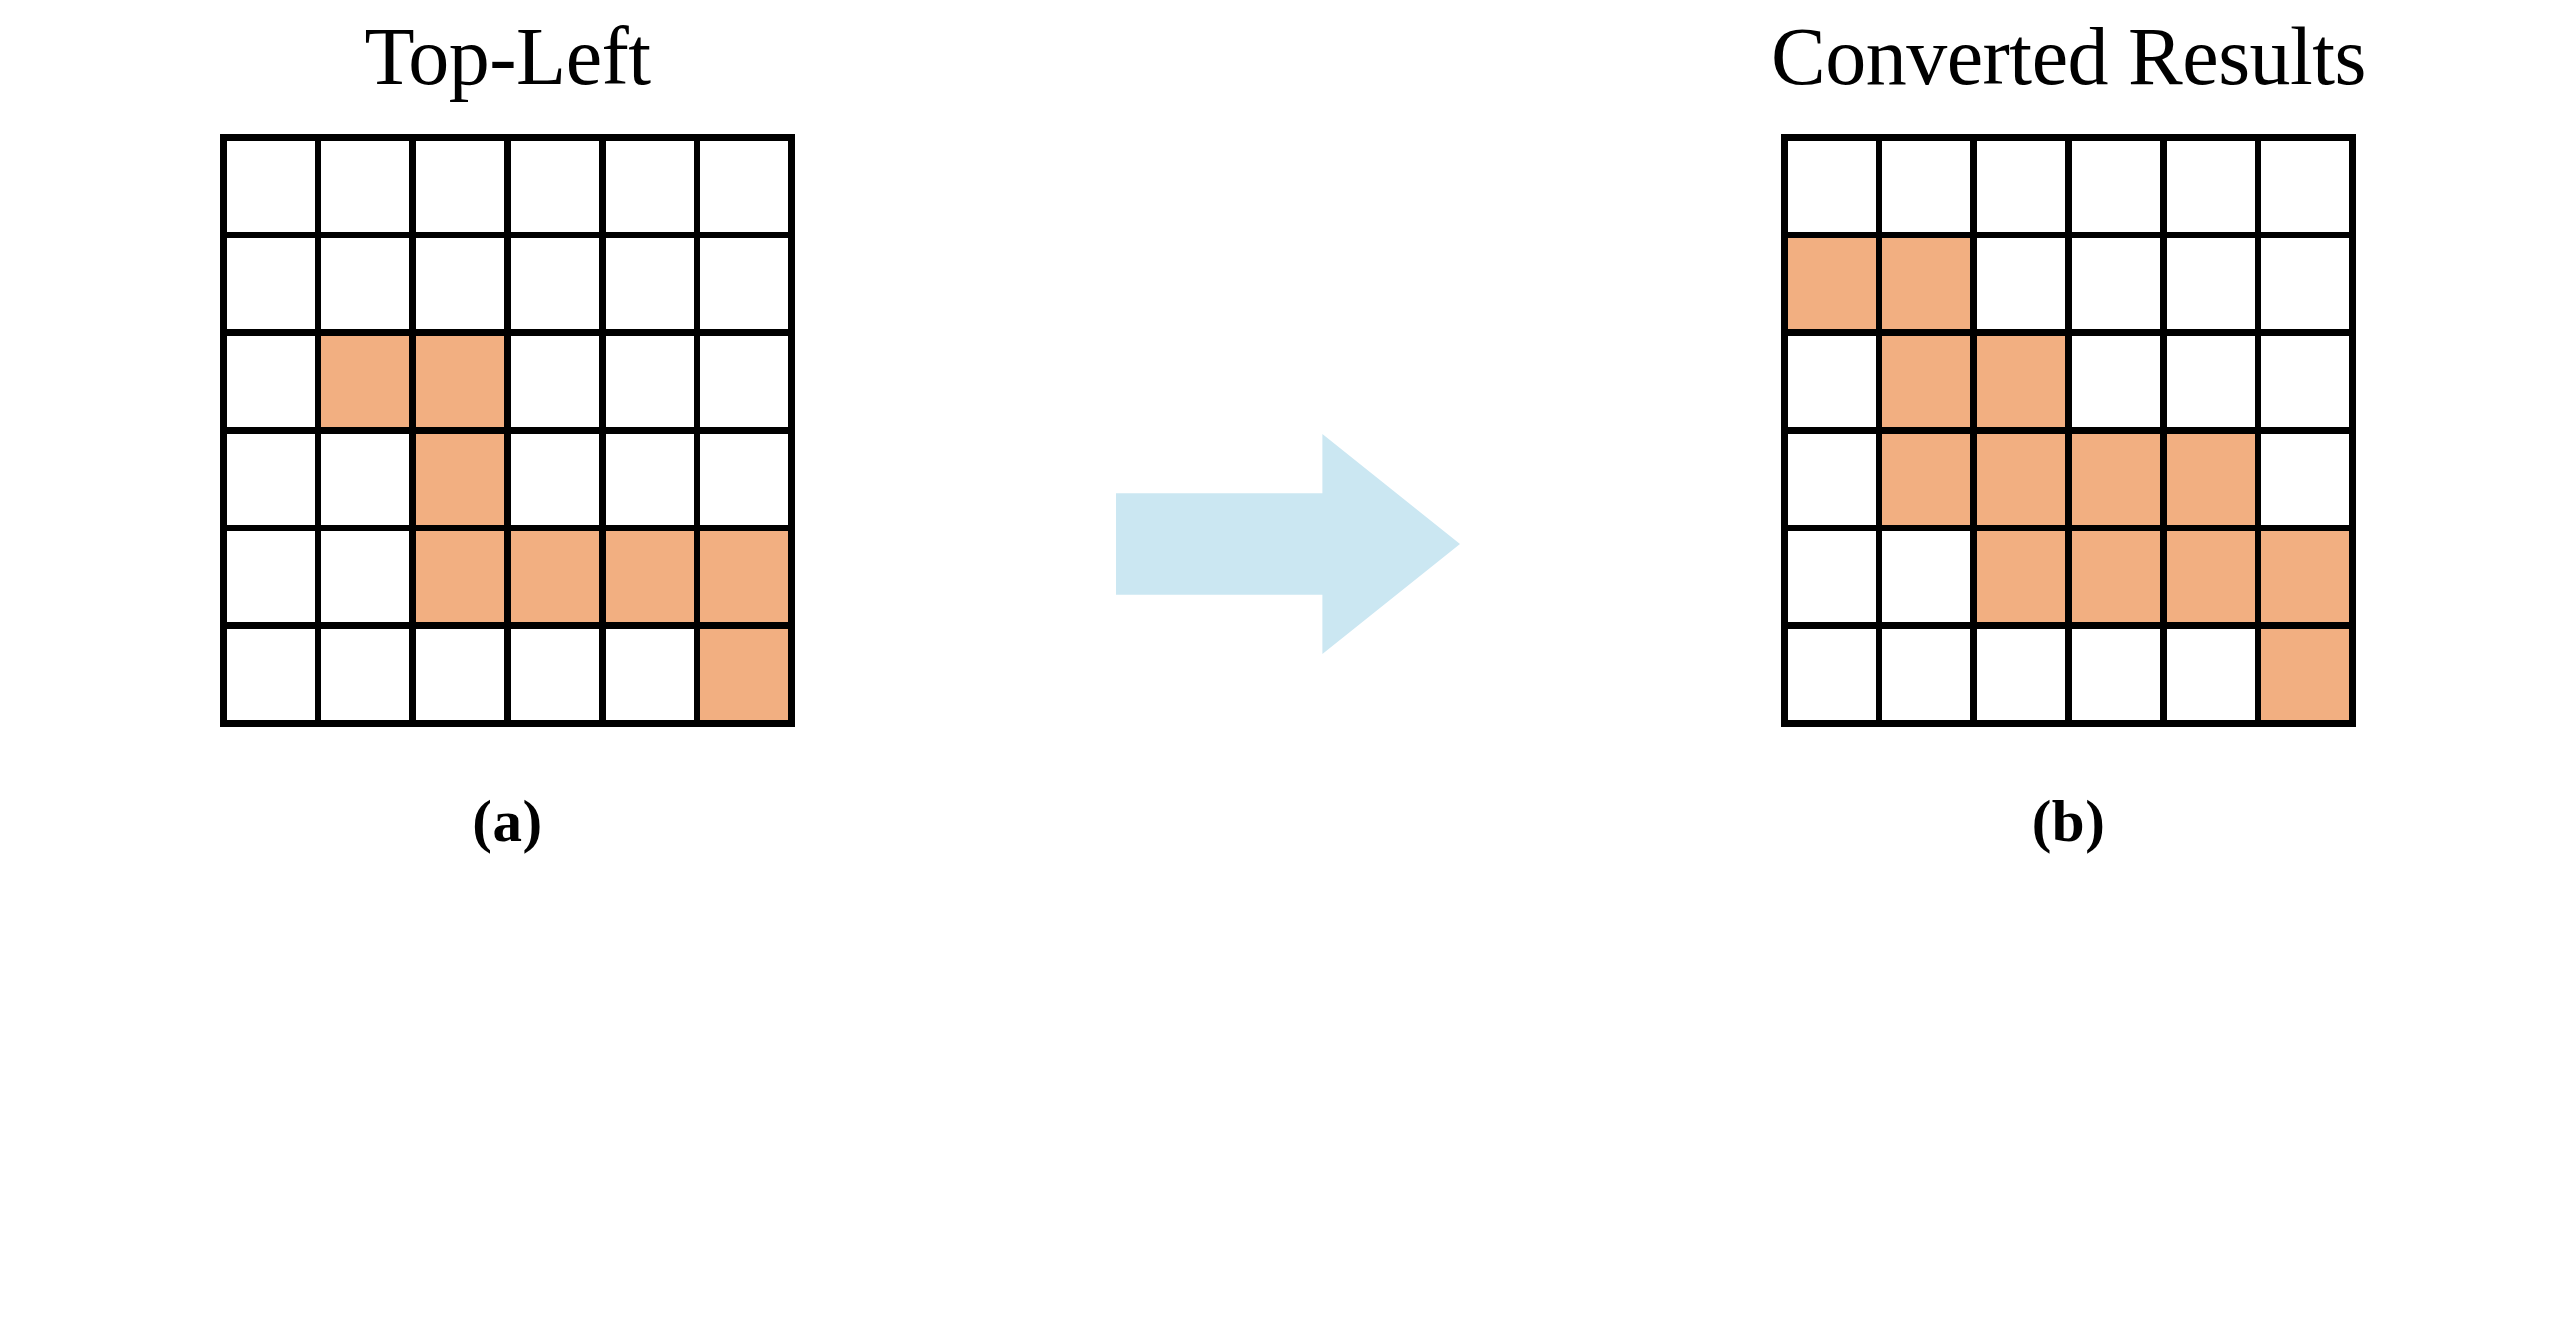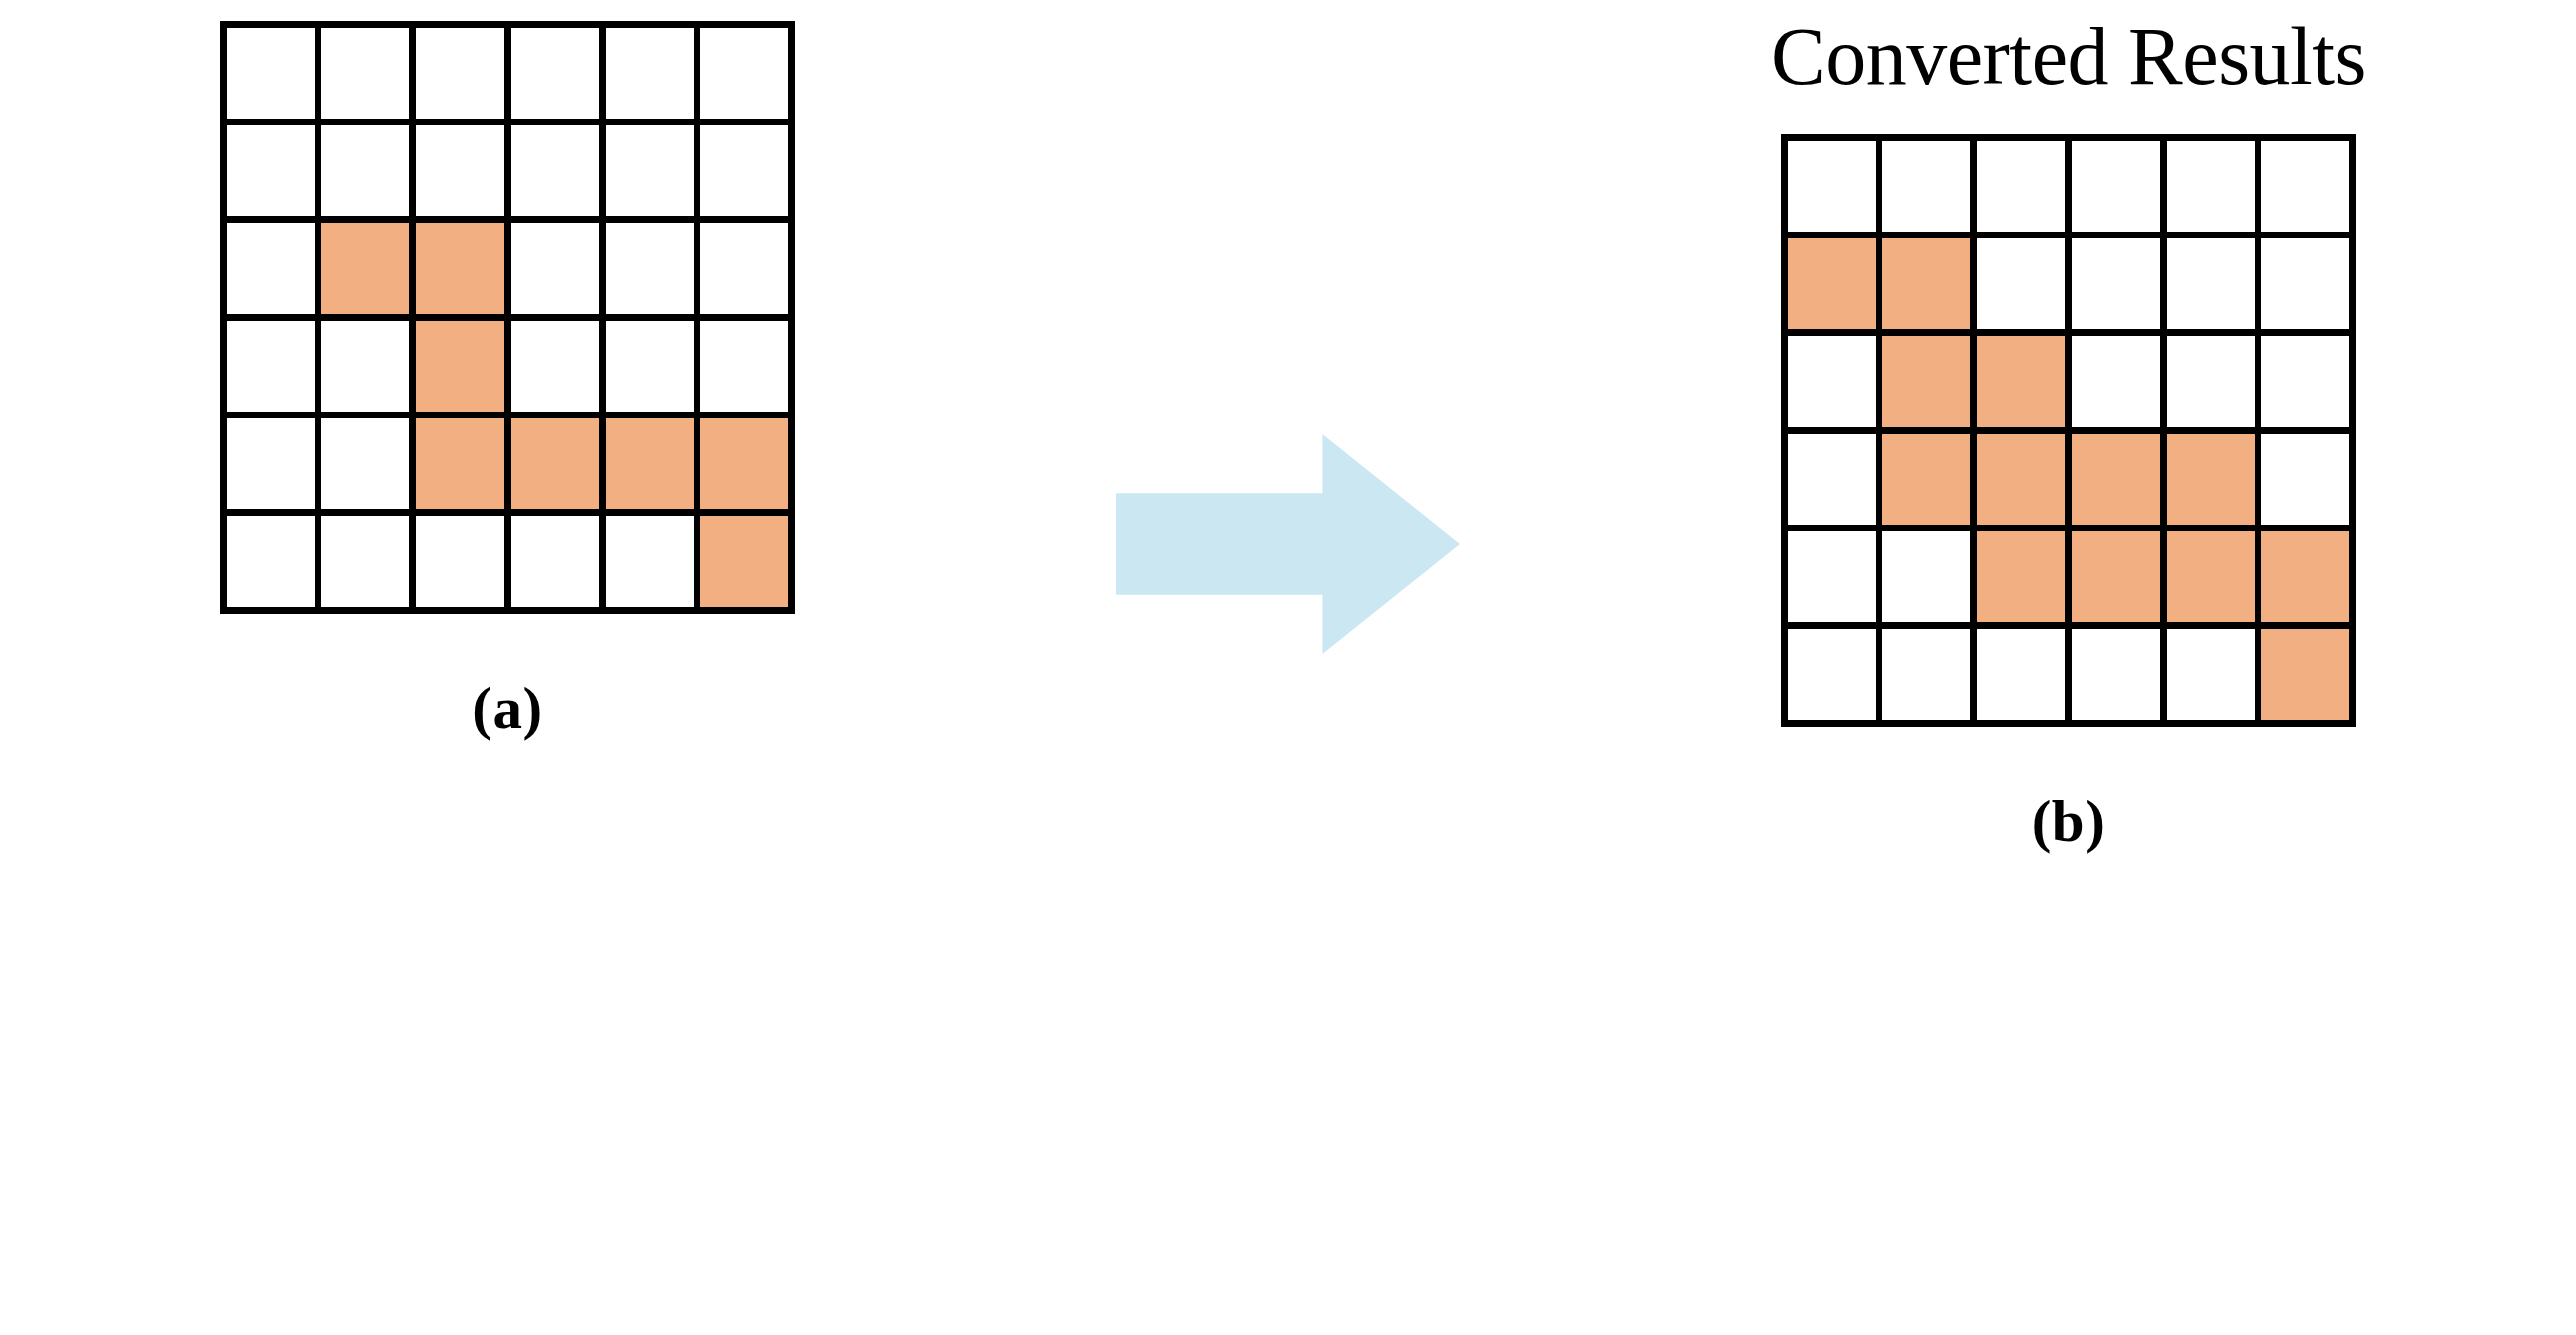--- a/index.html
+++ b/index.html
@@ -94,20 +94,21 @@
   .arrow-svg {
     display: block;
   }
 </style>
 </head>
 <body style="background: rgb(255, 255, 255);">
 
 <div id="figure">
 
   <div class="panel panel-left">
+    <div class="panel-title">Top-Left</div>
 
     <div class="grid-wrap">
       <div class="grid" id="grid-a" style="grid-template-columns: repeat(6, 88px); grid-template-rows: repeat(6, 91px); background: rgb(0, 0, 0);">
           <div class="cell"></div>
           <div class="cell"></div>
           <div class="cell"></div>
           <div class="cell"></div>
           <div class="cell"></div>
           <div class="cell"></div>
           <div class="cell"></div>

